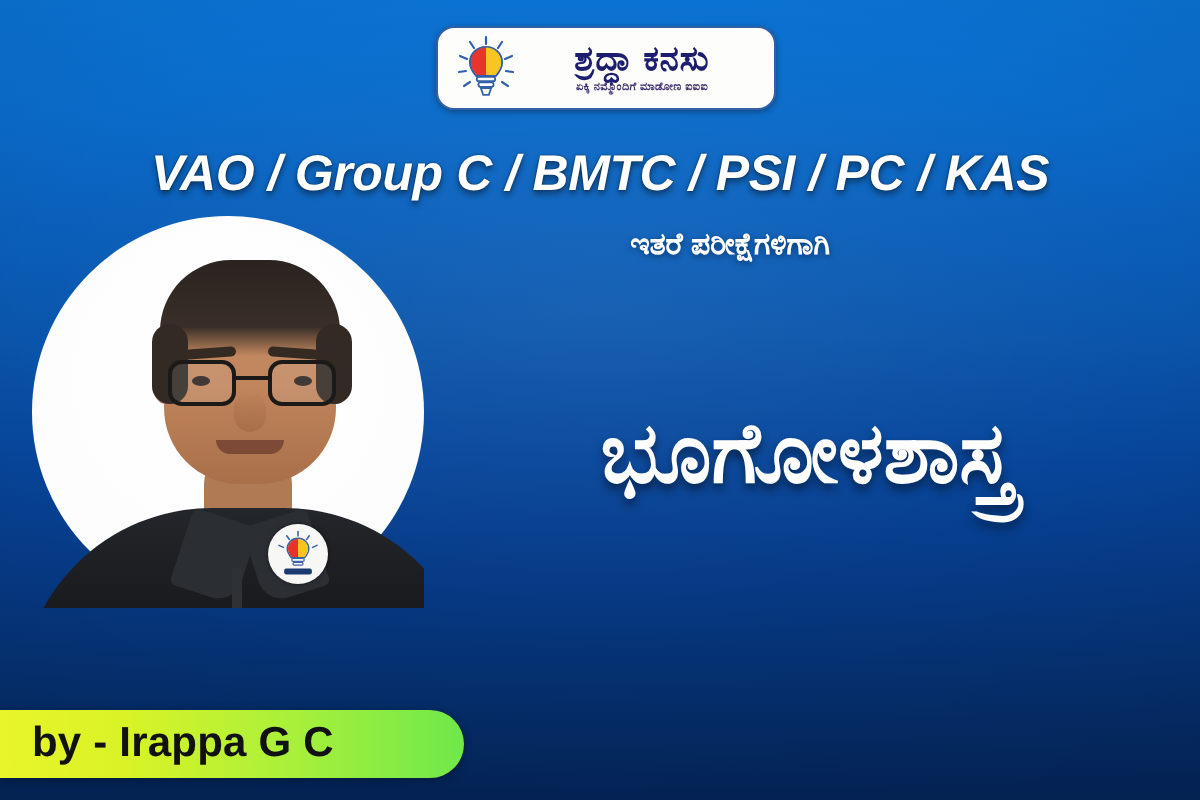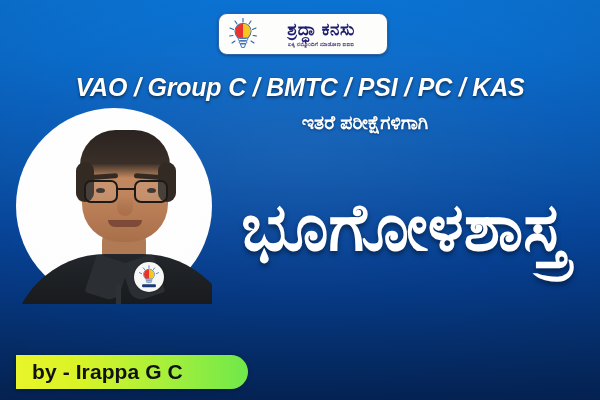--- a/index.html
+++ b/index.html
@@ -105,37 +105,37 @@
     font-style: italic;
   }
 
   
   .subline {
     position: absolute;
     left: 150px;
     right: 20px;
     top: 110px;
     text-align: center;
-    font-size: 19px;
+    font-size: 15px;
     line-height: 26px;
     font-weight: bold;
     color: #ffffff;
     text-shadow: 0 1px 3px rgba(0,0,0,0.40);
     white-space: nowrap;
     z-index: 6;
   }
 
   
   .main-title {
     position: absolute;
     left: 215px;
     right: 8px;
     top: 196px;
     text-align: center;
-    font-size: 66px;
+    font-size: 42px;
     line-height: 62px;
     font-weight: bold;
     color: #ffffff;
     text-shadow: 0 3px 5px rgba(0,0,0,0.45);
     white-space: nowrap;
     z-index: 6;
   }
 
   
   .portrait-wrap {
@@ -310,21 +310,21 @@
     background: #f7f7f5;
     box-shadow: 0 0 2px rgba(0,0,0,0.5);
     display: flex;
     align-items: center;
     justify-content: center;
   }
 
   
   .byline {
     position: absolute;
-    left: 16px;
+    left: 0;
     top: 355px;
     width: 232px;
     height: 34px;
     background: linear-gradient(90deg, #e8f52a 0%, #d8f327 28%, #aaf03a 62%, #6fe84a 100%);
     border-radius: 0 17px 17px 0;
     display: flex;
     align-items: center;
     z-index: 8;
     box-shadow: 0 1px 4px rgba(0,0,0,0.35);
   }

